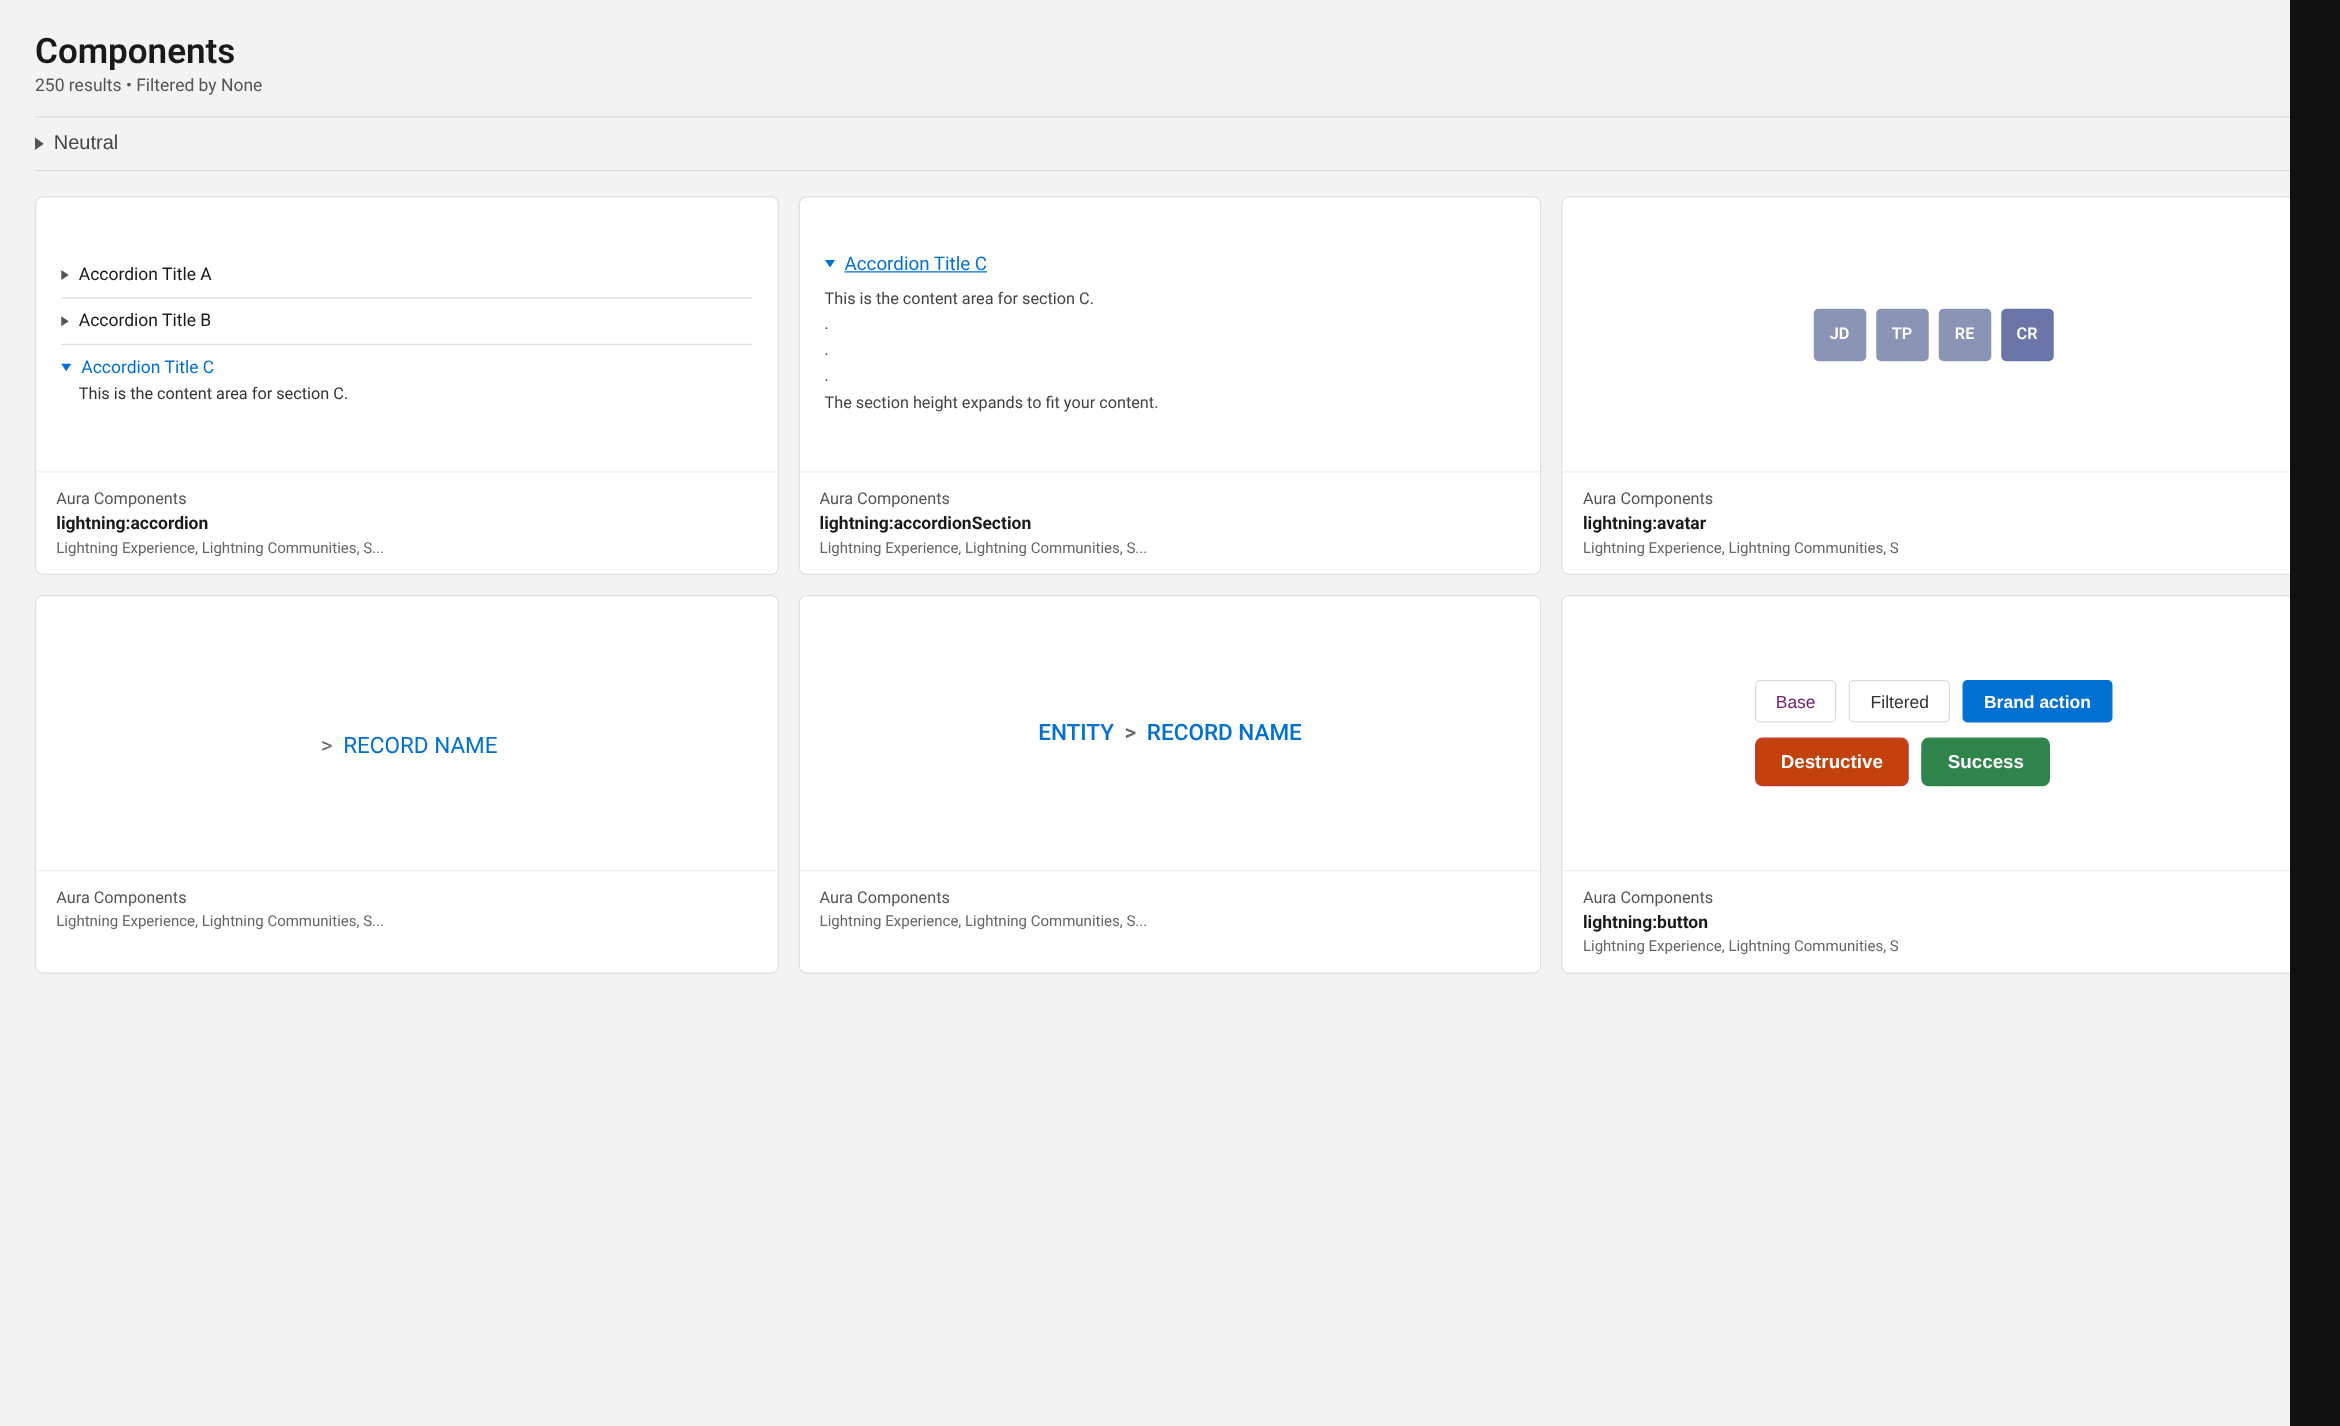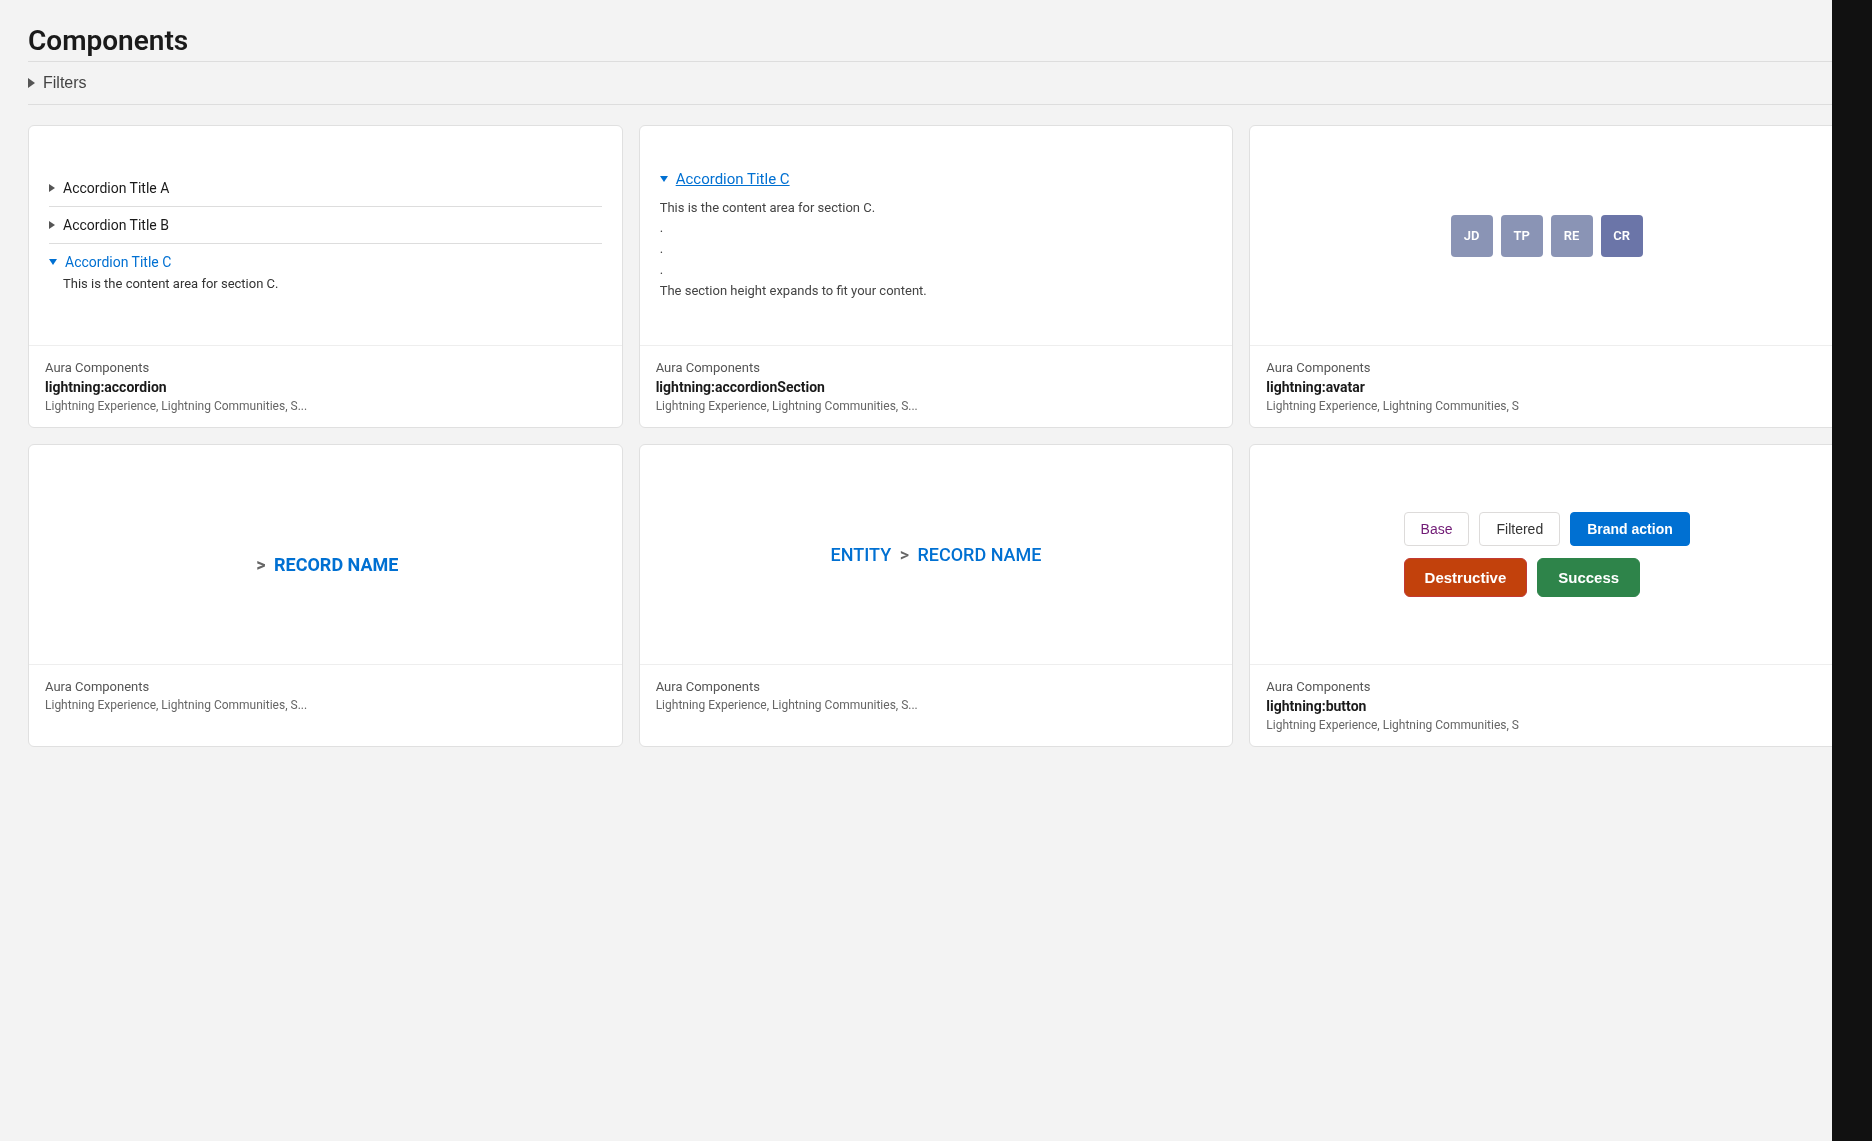--- a/index.html
+++ b/index.html
@@ -168,21 +168,21 @@
       font-weight: 600;
     }
     .avatar-chip.active {
       background: #6b75a8;
     }
 
     
     .breadcrumb-preview {
       font-size: 18px;
       color: #0070d2;
-      font-weight: 700;
+      font-weight: 400;
       margin-top: 20px;
     }
     .breadcrumb-separator {
       color: #666;
       margin: 0 4px;
     }
 
     
     .breadcrumbs-preview {
       font-size: 18px;
@@ -255,25 +255,26 @@
       height: 100%;
       background: #111;
       z-index: 100;
     }
   </style>
 </head>
 <body>
 
 <div class="page-container">
   <h1 class="page-title">Components</h1>
+  <div class="results-text">250 results • Filtered by None</div>
 
   <div class="filters-row">
     <button class="filters-toggle">
       <span class="chevron-right"></span>
-      <span>Filters</span>
+      <span>Neutral</span>
     </button>
   </div>
 
   <div class="cards-grid">
 
     <div class="card">
       <div class="card-preview">
         <div class="accordion-preview">
           <div class="accordion-item">
             <div class="accordion-header">

